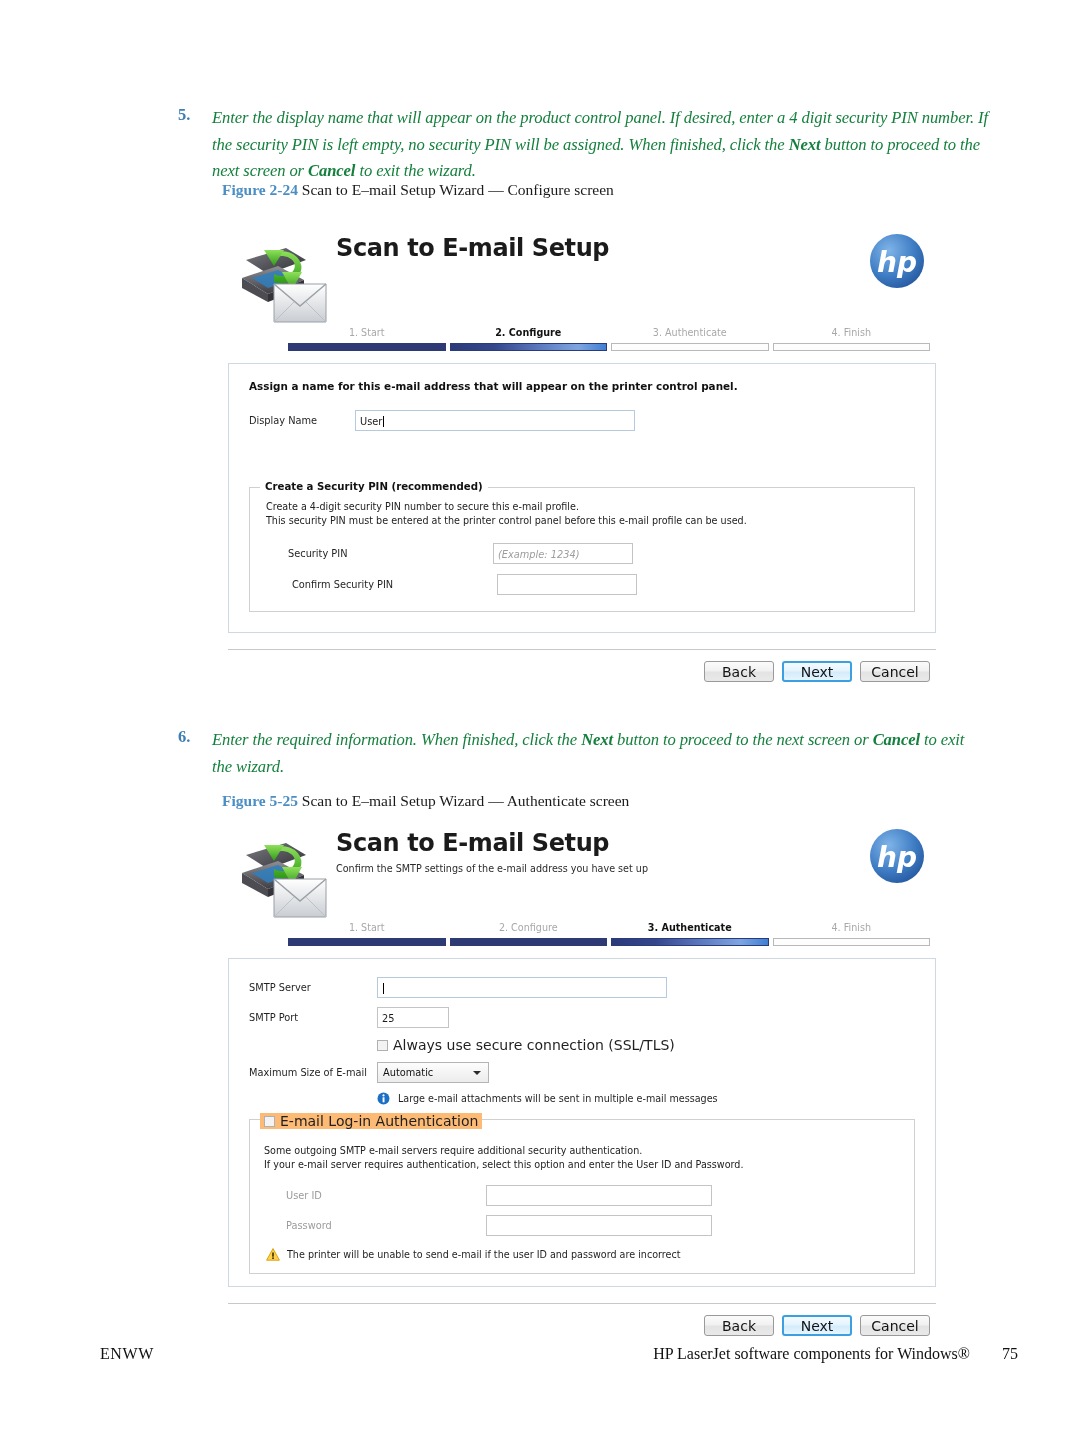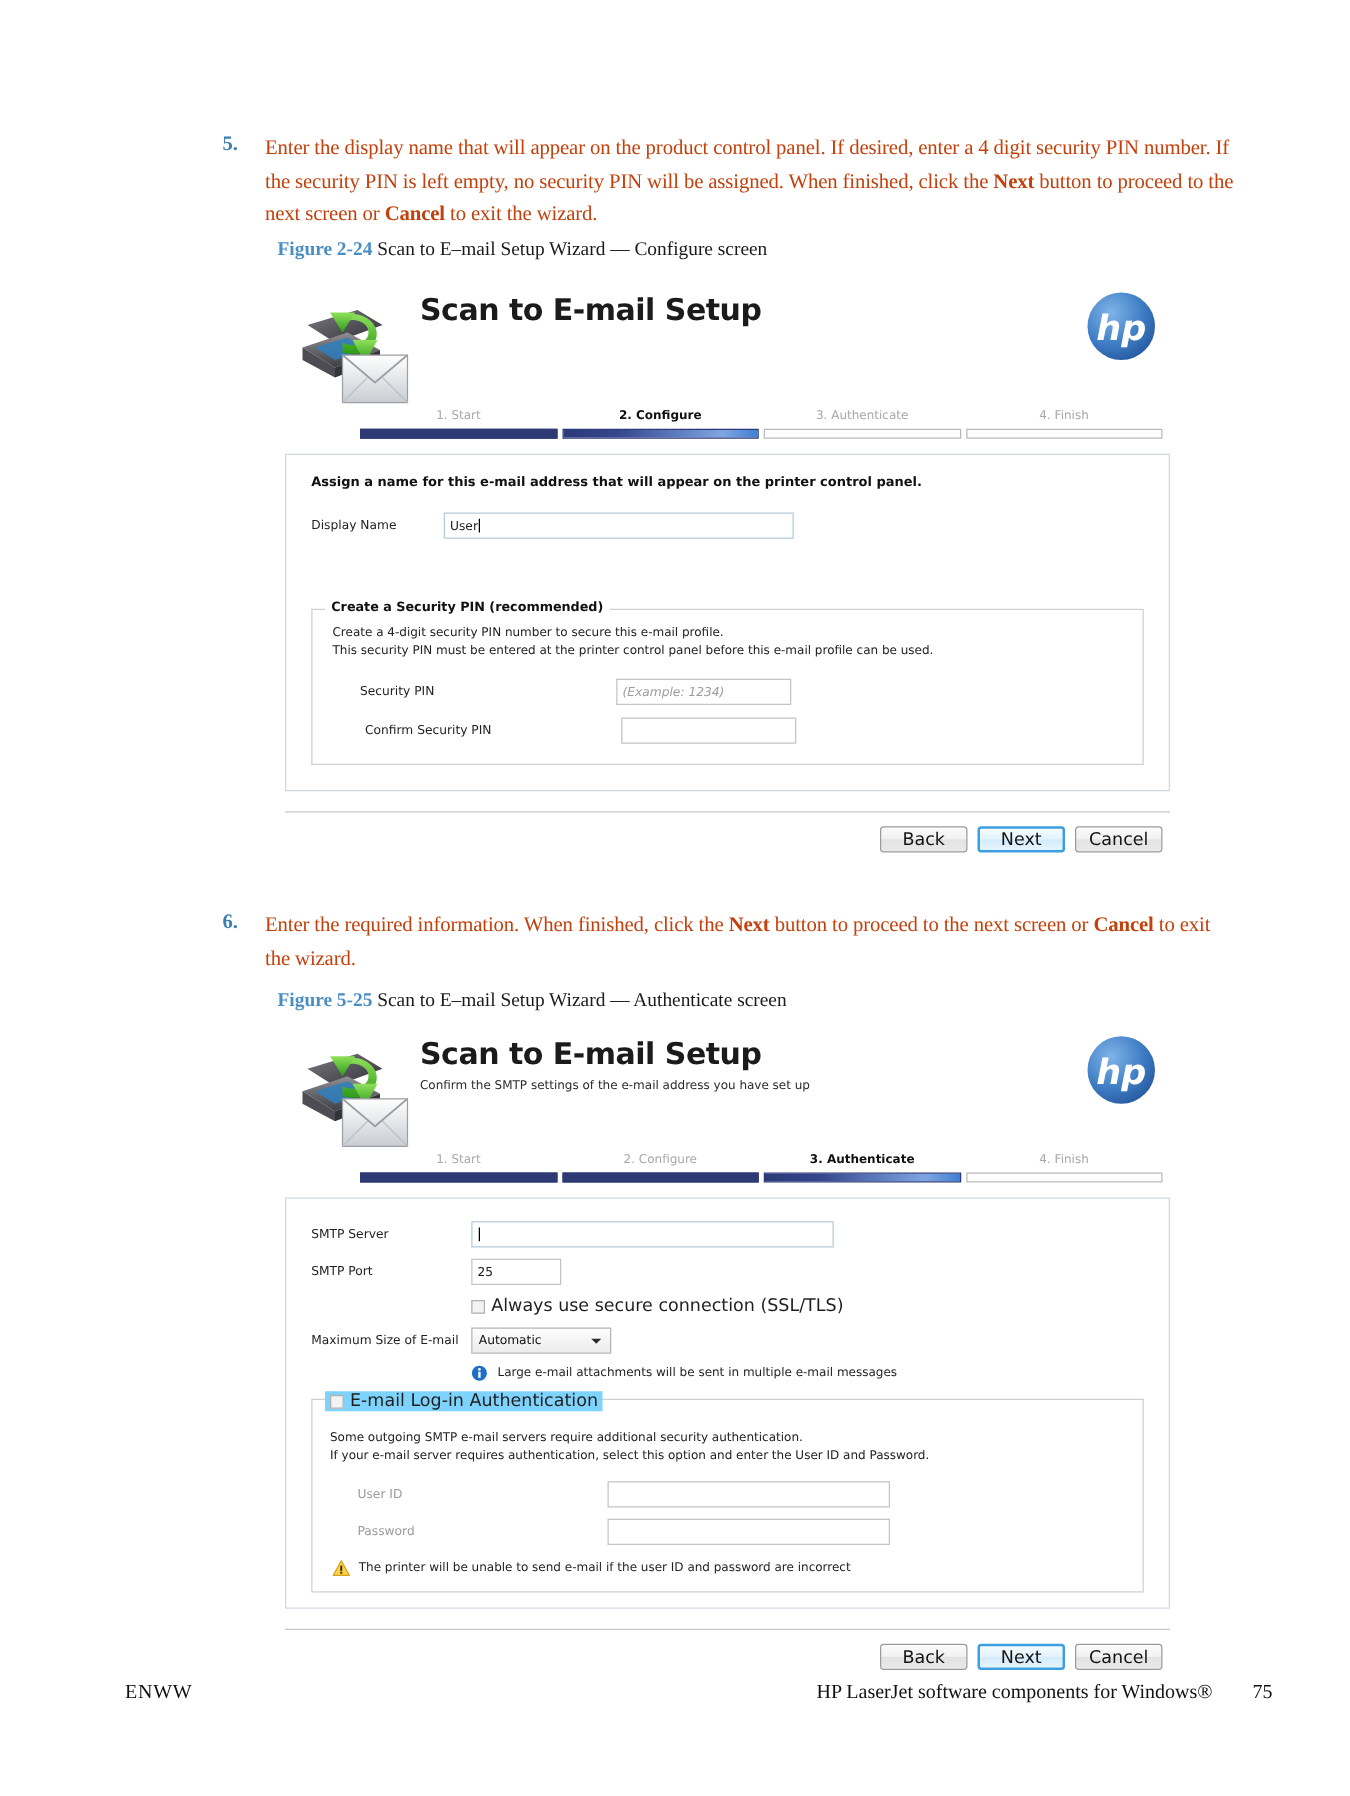--- a/index.html
+++ b/index.html
@@ -34,22 +34,23 @@
     font-weight: bold;
     font-size: 16.5px;
     width: 34px;
     flex: 0 0 34px;
     font-family: "Liberation Serif", serif;
   }
   .step-text {
     font-size: 16.6px;
     line-height: 26.5px;
     font-family: "Liberation Serif", serif;
-    color: #c2410c;
+    color: #15803d;
     letter-spacing: -0.1px;
+    font-style: italic;
   }
   .step-text b { font-weight: bold; }
 
   .fig-caption {
     position: absolute;
     left: 222px;
     font-size: 15.5px;
     font-family: "Liberation Serif", serif;
     white-space: nowrap;
   }
@@ -332,21 +333,21 @@
 
 <div class="doc-body">
 
   <div class="step" style="top:105px;">
     <div class="step-num">5.</div>
     <div class="step-text">
       <span>Enter the display name that will appear on the product control panel. If desired, enter a 4 digit security PIN number. If the security PIN is left empty, no security PIN will be assigned. When finished, click the </span><b>Next</b><span> button to proceed to the next screen or </span><b>Cancel</b><span> to exit the wizard.</span>
     </div>
   </div>
 
-  <div class="fig-caption" style="top:191px;">
+  <div class="fig-caption" style="top:181px;">
     <span class="fig-label">Figure 2-24</span>
     <span class="fig-title">Scan to E–mail Setup Wizard — Configure screen</span>
   </div>
 
   <div class="shot" style="top:228px;">
 
     <div class="shot-header">
 
       <svg class="scanner-icon" viewBox="0 0 98 96">
         <defs>
@@ -570,21 +571,21 @@
           <svg width="13" height="13" viewBox="0 0 13 13">
             <circle cx="6.5" cy="6.5" r="6" fill="#1b6fc4"></circle>
             <circle cx="6.5" cy="3.4" r="1.1" fill="#ffffff"></circle>
             <rect x="5.6" y="5.3" width="1.9" height="5" fill="#ffffff"></rect>
           </svg>
           <span>Large e-mail attachments will be sent in multiple e-mail messages</span>
         </div>
       </div>
 
       <div class="group" style="margin-top:4px;padding:10px 14px 12px 14px;">
-        <div class="cb-row" style="position:absolute;top:-7px;left:10px;background:#7dd3fc;padding:0 4px;justify-content:center;">
+        <div class="cb-row" style="position:absolute;top:-7px;left:10px;background:#fdba74;padding:0 4px;justify-content:center;">
           <span class="cbox"></span>
           <span>E-mail Log-in Authentication</span>
         </div>
         <div class="group-desc" style="margin-top:14px;margin-bottom:14px;">
           <div>Some outgoing SMTP e-mail servers require additional security authentication.</div>
           <div>If your e-mail server requires authentication, select this option and enter the User ID and Password.</div>
         </div>
         <div class="frow" style="margin-left:22px;">
           <div class="flabel dim" style="width:200px;">User ID</div>
           <div class="input gray-border" style="width:226px;"><span></span></div>

